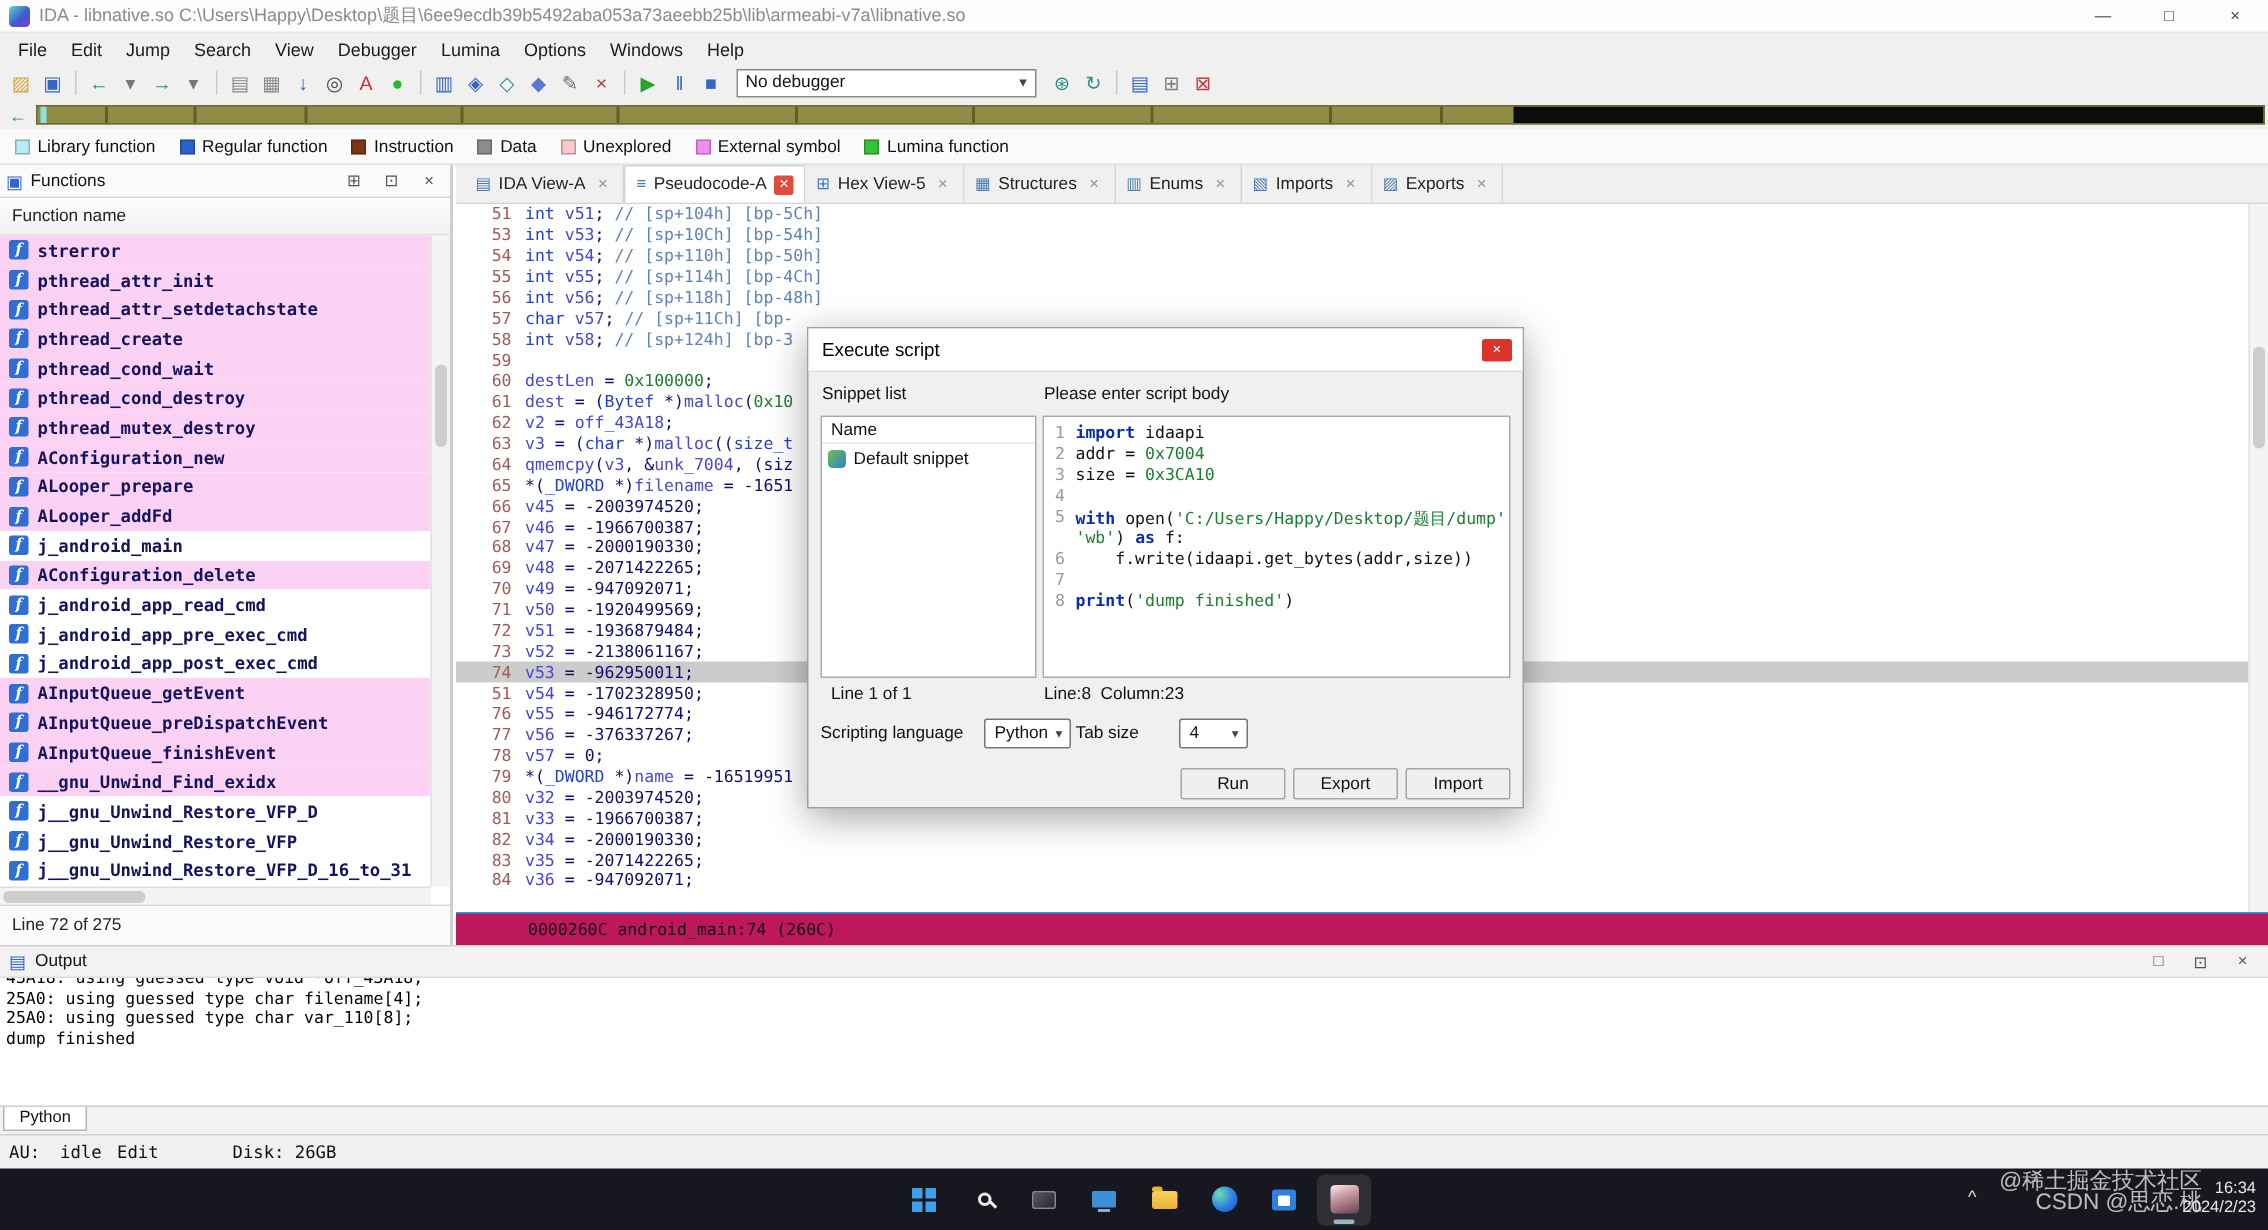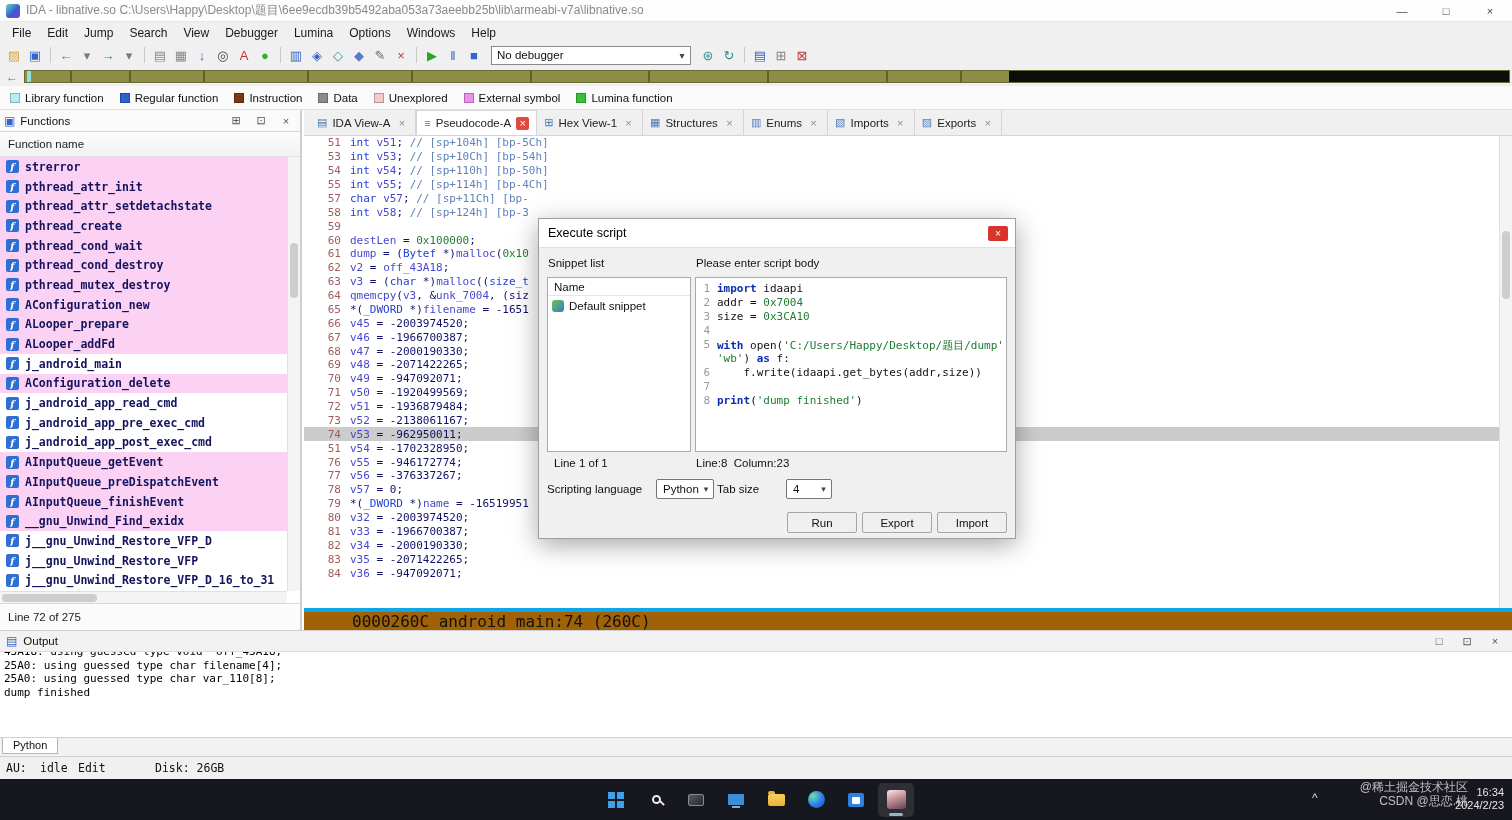--- a/index.html
+++ b/index.html
@@ -64,21 +64,21 @@
 .code-row.hl{background:#cccccc}
 .code-num{width:46px;text-align:right;padding-right:9px;color:#a25b5b;flex:none}
 .tok-kw{color:#2240d8}
 .tok-id{color:#4848cf}
 .tok-pl{color:#10106a}
 .tok-dec{color:#10106a}
 .tok-num{color:#1e7d32}
 .tok-cm{color:#5f83b9}
 .code-vscroll{position:absolute;right:0;top:26px;width:13px;height:472px;background:#f4f4f4;border-left:1px solid #e0e0e0}
 .code-vscroll .thumb{position:absolute;left:2px;right:2px;top:95px;height:68px;background:#cdcdcd;border-radius:4px}
-.code-status{position:absolute;left:0;right:0;top:498px;height:22px;background:#a16207;border-top:4px solid #0ea5e9;display:flex;align-items:center;padding-left:48px;font-family:"DejaVu Sans Mono",monospace;font-size:16px;color:#111}
+.code-status{position:absolute;left:0;right:0;top:498px;height:22px;background:#be185d;border-top:1px solid #0ea5e9;display:flex;align-items:center;padding-left:48px;font-family:"DejaVu Sans Mono",monospace;font-size:11px;color:#111}
 
 .outputwin{position:absolute;left:0;top:630px;width:100%;height:126px;background:#fff}
 .ow-head{height:22px;background:#f2f2f2;border-top:1px solid #cfcfcf;border-bottom:1px solid #dcdcdc;display:flex;align-items:center;gap:6px;padding:0 6px}
 .ow-ico{color:#3465c8;font-size:12px}
 .ow-title{font-size:11.5px;flex:1}
 .ow-btn{width:22px;text-align:center;color:#555;font-size:11px}
 .ow-log{position:absolute;left:0;top:22px;right:0;height:85px;overflow:hidden;padding-left:4px;font-family:"DejaVu Sans Mono",monospace;font-size:11px;color:#000}
 .ow-log-inner{margin-top:-7px;line-height:13.6px;white-space:pre}
 .ow-tabs{position:absolute;left:0;top:107px;right:0;height:19px;border-top:1px solid #cfcfcf;background:#f2f2f2;display:flex;align-items:flex-start;padding-left:2px}
 .ow-tab{border:1px solid #b5b5b5;border-top:none;background:#fff;font-size:11px;padding:1px 10px 2px}
@@ -101,21 +101,21 @@
 .k-pc i{display:block;width:16px;height:11px;border-radius:1px;background:#3e8ed6;position:relative}
 .k-pc i::after{content:"";position:absolute;left:4px;bottom:-3px;width:8px;height:2px;background:#7ab2e0}
 .k-folder i{display:block;width:17px;height:12px;border-radius:2px;background:linear-gradient(#f9cf5e,#eab23a);position:relative}
 .k-folder i::before{content:"";position:absolute;left:0;top:-3px;width:7px;height:3px;border-radius:2px 2px 0 0;background:#eab23a}
 .k-edge i{display:block;width:17px;height:17px;border-radius:50%;background:radial-gradient(circle at 30% 30%,#6de0b0,#2b7de9 55%,#1b4fae)}
 .k-store i{display:block;width:16px;height:14px;border-radius:2px;background:#2f7fe0;position:relative}
 .k-store i::after{content:"";position:absolute;left:4px;top:4px;width:8px;height:7px;background:#fff;border-radius:1px}
 .k-app i{display:block;width:19px;height:19px;border-radius:3px;background:linear-gradient(160deg,#f2d3da 10%,#c39099 45%,#5f4550)}
 .tb-tray-up{position:absolute;left:1312px;top:12px;color:#ddd;font-size:12px}
 .tb-clock{position:absolute;right:8px;top:7px;text-align:right;color:#e6e6e6;font-size:11px;line-height:13px}
-.watermark{position:absolute;right:44px;top:781px;text-align:right;color:rgba(225,225,225,.82);font-size:12px;line-height:13.5px;z-index:60;pointer-events:none}
+.watermark{position:absolute;right:44px;top:781px;text-align:right;color:rgba(225,225,225,.82);font-size:15px;line-height:13.5px;z-index:60;pointer-events:none}
 
 .dialog{position:absolute;left:538px;top:218px;width:478px;height:321px;background:#f0f0f0;border:1px solid #9aa0a6;box-shadow:0 6px 24px rgba(0,0,0,.35);z-index:40}
 .dlg-title{height:29px;background:#fff;border-bottom:1px solid #e0e0e0;display:flex;align-items:center;padding-left:9px;font-size:12.5px;color:#000}
 .dlg-close{position:absolute;right:7px;top:7px;width:20px;height:15px;background:#d9342b;border-radius:2px;color:#fff;font-size:10px;display:flex;align-items:center;justify-content:center}
 .dlg-label{position:absolute;font-size:11.5px;color:#111}
 .dlg-list{position:absolute;left:8px;top:58px;width:144px;height:175px;background:#fff;border:1px solid #a9a9a9}
 .dlg-list-head{height:18px;border-bottom:1px solid #e6e6e6;display:flex;align-items:center;padding-left:6px;font-size:11.5px}
 .snippet-row{height:19px;display:flex;align-items:center;gap:5px;padding-left:4px;font-size:11.5px}
 .snip-ico{width:12px;height:12px;border-radius:3px;background:linear-gradient(135deg,#6cc24a,#2f7fd0);flex:none}
 .dlg-editor{position:absolute;left:156px;top:58px;width:312px;height:175px;background:#fff;border:1px solid #a9a9a9;font-family:"DejaVu Sans Mono",monospace;font-size:11px;padding-top:4px;overflow:hidden}
@@ -362,21 +362,21 @@
             <span>IDA View-A</span>
             <span class="tab-x">×</span>
           </div>
           <div class="tab active">
             <span class="tab-ico">≡</span>
             <span>Pseudocode-A</span>
             <span class="tab-x">×</span>
           </div>
           <div class="tab">
             <span class="tab-ico">⊞</span>
-            <span>Hex View-1</span>
+            <span>Hex View-5</span>
             <span class="tab-x">×</span>
           </div>
           <div class="tab">
             <span class="tab-ico">▦</span>
             <span>Structures</span>
             <span class="tab-x">×</span>
           </div>
           <div class="tab">
             <span class="tab-ico">▥</span>
             <span>Enums</span>
@@ -392,25 +392,26 @@
             <span>Exports</span>
             <span class="tab-x">×</span>
           </div>
         </div>
       <div class="codewrap">
         <div>
             <div class="code-row"><span class="code-num">51</span><span class="code-text"><span class="tok-kw">int </span><span class="tok-id">v51</span><span class="tok-pl">; </span><span class="tok-cm">// [sp+104h] [bp-5Ch]</span></span></div>
             <div class="code-row"><span class="code-num">53</span><span class="code-text"><span class="tok-kw">int </span><span class="tok-id">v53</span><span class="tok-pl">; </span><span class="tok-cm">// [sp+10Ch] [bp-54h]</span></span></div>
             <div class="code-row"><span class="code-num">54</span><span class="code-text"><span class="tok-kw">int </span><span class="tok-id">v54</span><span class="tok-pl">; </span><span class="tok-cm">// [sp+110h] [bp-50h]</span></span></div>
             <div class="code-row"><span class="code-num">55</span><span class="code-text"><span class="tok-kw">int </span><span class="tok-id">v55</span><span class="tok-pl">; </span><span class="tok-cm">// [sp+114h] [bp-4Ch]</span></span></div>
+            <div class="code-row"><span class="code-num">56</span><span class="code-text"><span class="tok-kw">int </span><span class="tok-id">v56</span><span class="tok-pl">; </span><span class="tok-cm">// [sp+118h] [bp-48h]</span></span></div>
             <div class="code-row"><span class="code-num">57</span><span class="code-text"><span class="tok-kw">char </span><span class="tok-id">v57</span><span class="tok-pl">; </span><span class="tok-cm">// [sp+11Ch] [bp-</span></span></div>
             <div class="code-row"><span class="code-num">58</span><span class="code-text"><span class="tok-kw">int </span><span class="tok-id">v58</span><span class="tok-pl">; </span><span class="tok-cm">// [sp+124h] [bp-3</span></span></div>
             <div class="code-row"><span class="code-num">59</span><span class="code-text"></span></div>
             <div class="code-row"><span class="code-num">60</span><span class="code-text"><span class="tok-id">destLen</span><span class="tok-pl"> = </span><span class="tok-num">0x100000</span><span class="tok-pl">;</span></span></div>
-            <div class="code-row"><span class="code-num">61</span><span class="code-text"><span class="tok-id">dump</span><span class="tok-pl"> = (</span><span class="tok-kw">Bytef</span><span class="tok-pl"> *)</span><span class="tok-id">malloc</span><span class="tok-pl">(</span><span class="tok-num">0x10</span></span></div>
+            <div class="code-row"><span class="code-num">61</span><span class="code-text"><span class="tok-id">dest</span><span class="tok-pl"> = (</span><span class="tok-kw">Bytef</span><span class="tok-pl"> *)</span><span class="tok-id">malloc</span><span class="tok-pl">(</span><span class="tok-num">0x10</span></span></div>
             <div class="code-row"><span class="code-num">62</span><span class="code-text"><span class="tok-id">v2</span><span class="tok-pl"> = </span><span class="tok-id">off_43A18</span><span class="tok-pl">;</span></span></div>
             <div class="code-row"><span class="code-num">63</span><span class="code-text"><span class="tok-id">v3</span><span class="tok-pl"> = (</span><span class="tok-kw">char</span><span class="tok-pl"> *)</span><span class="tok-id">malloc</span><span class="tok-pl">((</span><span class="tok-kw">size_t</span></span></div>
             <div class="code-row"><span class="code-num">64</span><span class="code-text"><span class="tok-id">qmemcpy</span><span class="tok-pl">(</span><span class="tok-id">v3</span><span class="tok-pl">, &amp;</span><span class="tok-id">unk_7004</span><span class="tok-pl">, (siz</span></span></div>
             <div class="code-row"><span class="code-num">65</span><span class="code-text"><span class="tok-pl">*(</span><span class="tok-kw">_DWORD</span><span class="tok-pl"> *)</span><span class="tok-id">filename</span><span class="tok-pl"> = </span><span class="tok-dec">-1651</span></span></div>
             <div class="code-row"><span class="code-num">66</span><span class="code-text"><span class="tok-id">v45</span><span class="tok-pl"> = </span><span class="tok-dec">-2003974520</span><span class="tok-pl">;</span></span></div>
             <div class="code-row"><span class="code-num">67</span><span class="code-text"><span class="tok-id">v46</span><span class="tok-pl"> = </span><span class="tok-dec">-1966700387</span><span class="tok-pl">;</span></span></div>
             <div class="code-row"><span class="code-num">68</span><span class="code-text"><span class="tok-id">v47</span><span class="tok-pl"> = </span><span class="tok-dec">-2000190330</span><span class="tok-pl">;</span></span></div>
             <div class="code-row"><span class="code-num">69</span><span class="code-text"><span class="tok-id">v48</span><span class="tok-pl"> = </span><span class="tok-dec">-2071422265</span><span class="tok-pl">;</span></span></div>
             <div class="code-row"><span class="code-num">70</span><span class="code-text"><span class="tok-id">v49</span><span class="tok-pl"> = </span><span class="tok-dec">-947092071</span><span class="tok-pl">;</span></span></div>
             <div class="code-row"><span class="code-num">71</span><span class="code-text"><span class="tok-id">v50</span><span class="tok-pl"> = </span><span class="tok-dec">-1920499569</span><span class="tok-pl">;</span></span></div>

